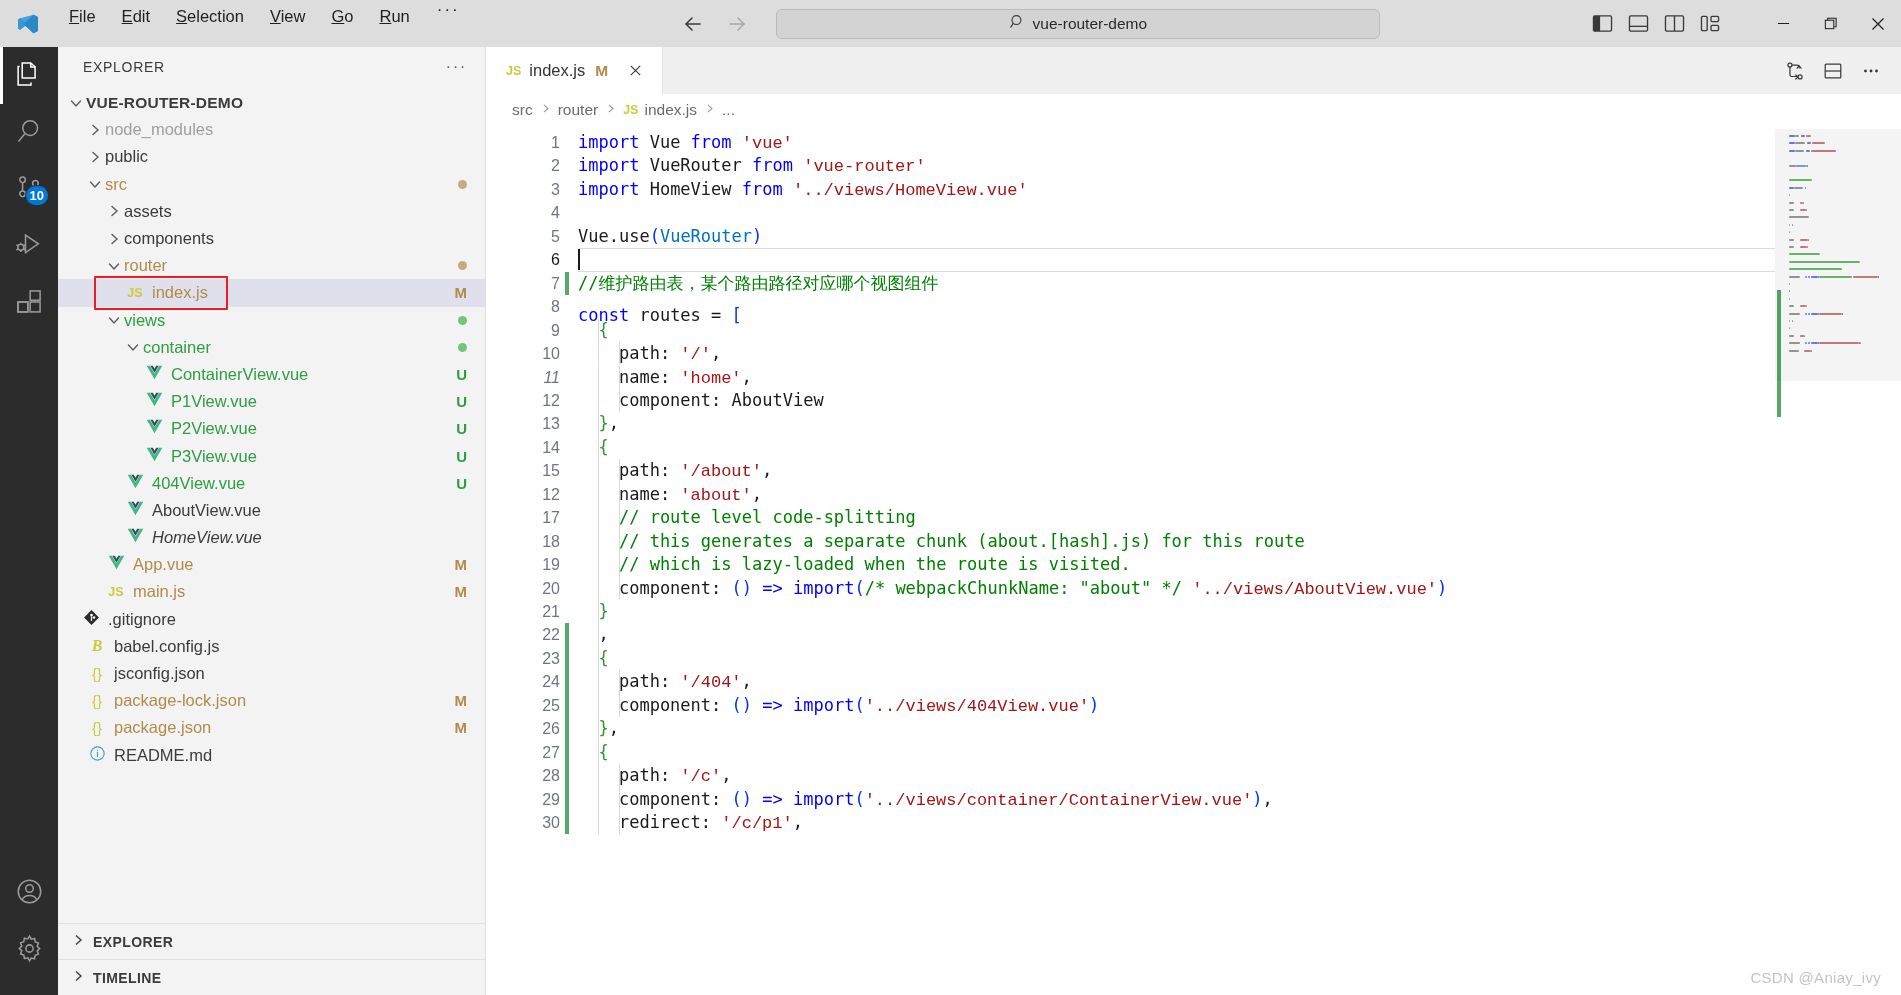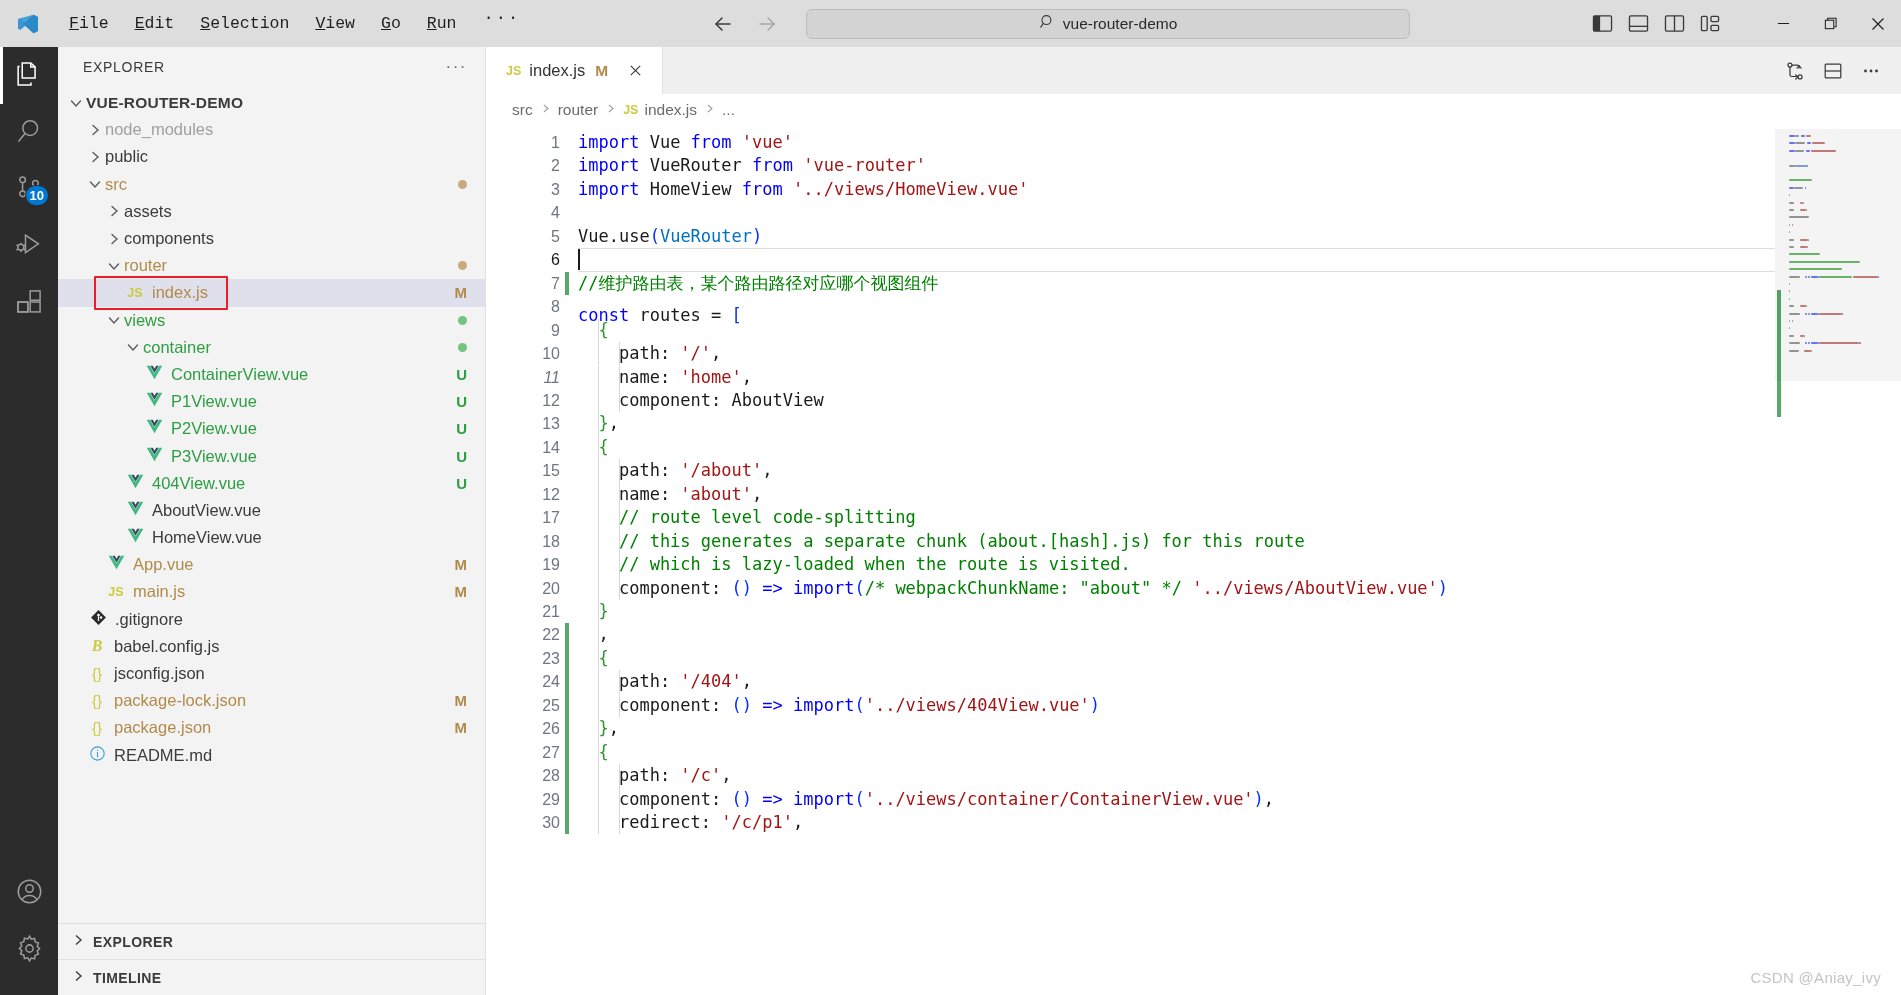--- a/index.html
+++ b/index.html
@@ -15,21 +15,21 @@
 
   
   .titlebar {
     height: 47px; min-height: 47px;
     background: #dddddd;
     display: flex; align-items: center;
     position: relative; z-index: 30;
   }
   .tb-logo { width: 56px; display: flex; align-items: center; justify-content: center; }
   .vs-logo { width: 22px; height: 22px; }
-  .menubar { display: flex; align-items: center; height: 100%; font-family: Liberation Mono, monospace; }
+  .menubar { display: flex; align-items: flex-start; height: 100%; }
   .menu-item {
     padding: 0 13px; height: 32px; line-height: 32px;
     font-size: 16.5px; color: #1f1f1f; cursor: default; white-space: nowrap;
   }
   .menu-item .mn { text-decoration: underline; }
   .menu-more { padding: 0 14px; font-size: 17px; color: #1f1f1f; letter-spacing: 2px; line-height: 20px; }
 
   .tb-center { flex: 1; display: flex; align-items: center; justify-content: center; gap: 0; }
   .nav-btns { display: flex; align-items: center; gap: 18px; margin-right: 26px; }
   .nav-btn { width: 26px; height: 26px; display: flex; align-items: center; justify-content: center; cursor: default; }
@@ -176,21 +176,21 @@
     border-top: 1px solid #dcdcdc; border-bottom: 1px solid #dcdcdc;
     box-sizing: border-box;
   }
   .caret {
     position: absolute; width: 2px; background: #1a1a1a;
     height: 21px;
   }
   .indent-guide { position: absolute; width: 1px; background: #d8d8d8; }
 
   .t-kw   { color: #0000ff; }
-  .t-str  { color: #a31515; }
+  .t-str  { color: #a31515; font-family: Liberation Mono, monospace; }
   .t-cmt  { color: #008000; }
   .t-var  { color: #0070c1; }
   .t-plain{ color: #1a1a1a; }
   .t-brk1 { color: #0431fa; }
   .t-brk2 { color: #319331; }
   .t-op   { color: #0000ff; }
 
   
   .minimap {
     width: 126px; min-width: 126px; position: relative;
@@ -520,21 +520,21 @@
           </div>
           <div class="row" style="padding-left: 65px;">
             <span class="ficon">
               <span class="vue-icon"><svg viewBox="0 0 24 21">
                   <path d="M1 1h4.5L12 12 18.5 1H23L12 20z" fill="#41b883"></path>
                   <path d="M6.2 1h3.4L12 5.2 14.4 1h3.4L12 11z" fill="#35495e"></path>
                 </svg></span>
             </span>
             <span class="label c-normal">AboutView.vue</span>
           </div>
-          <div class="row" style="padding-left: 65px;">
+          <div class="row" style="padding-left: 65px; font-style: italic;">
             <span class="ficon">
               <span class="vue-icon"><svg viewBox="0 0 24 21">
                   <path d="M1 1h4.5L12 12 18.5 1H23L12 20z" fill="#41b883"></path>
                   <path d="M6.2 1h3.4L12 5.2 14.4 1h3.4L12 11z" fill="#35495e"></path>
                 </svg></span>
             </span>
             <span class="label c-normal">HomeView.vue</span>
           </div>
           <div class="row" style="padding-left: 46px;">
             <span class="ficon">
@@ -546,21 +546,21 @@
             <span class="label c-mod">App.vue</span>
             <span class="badge c-mod">M</span>
           </div>
           <div class="row" style="padding-left: 46px;">
             <span class="ficon">
               <span class="js-icon">JS</span>
             </span>
             <span class="label c-mod">main.js</span>
             <span class="badge c-mod">M</span>
           </div>
-          <div class="row" style="padding-left: 28px;">
+          <div class="row" style="padding-left: 21px;">
             <span class="ficon">
               <span><svg width="17" height="17" viewBox="0 0 24 24">
                   <path d="M12 1.5l10.5 10.5L12 22.5 1.5 12z" fill="#2b2b2b"></path>
                   <circle cx="12" cy="8.6" r="1.9" fill="#fff"></circle>
                   <path d="M12 10.4v6.4" stroke="#fff" stroke-width="1.8"></path>
                   <circle cx="15.6" cy="12" r="1.7" fill="#fff"></circle>
                 </svg></span>
             </span>
             <span class="label c-normal">.gitignore</span>
           </div>

